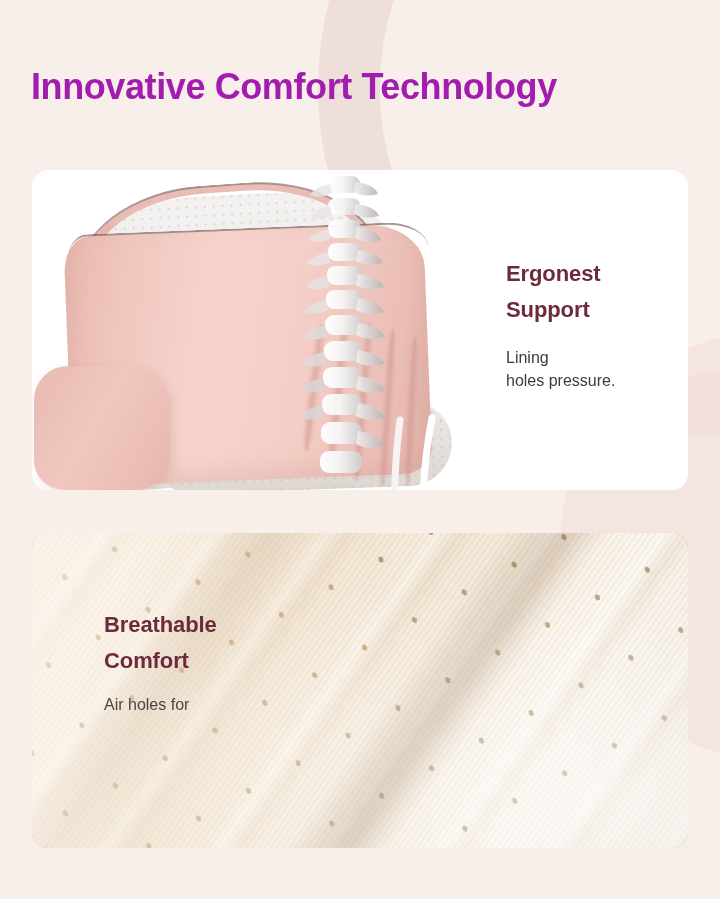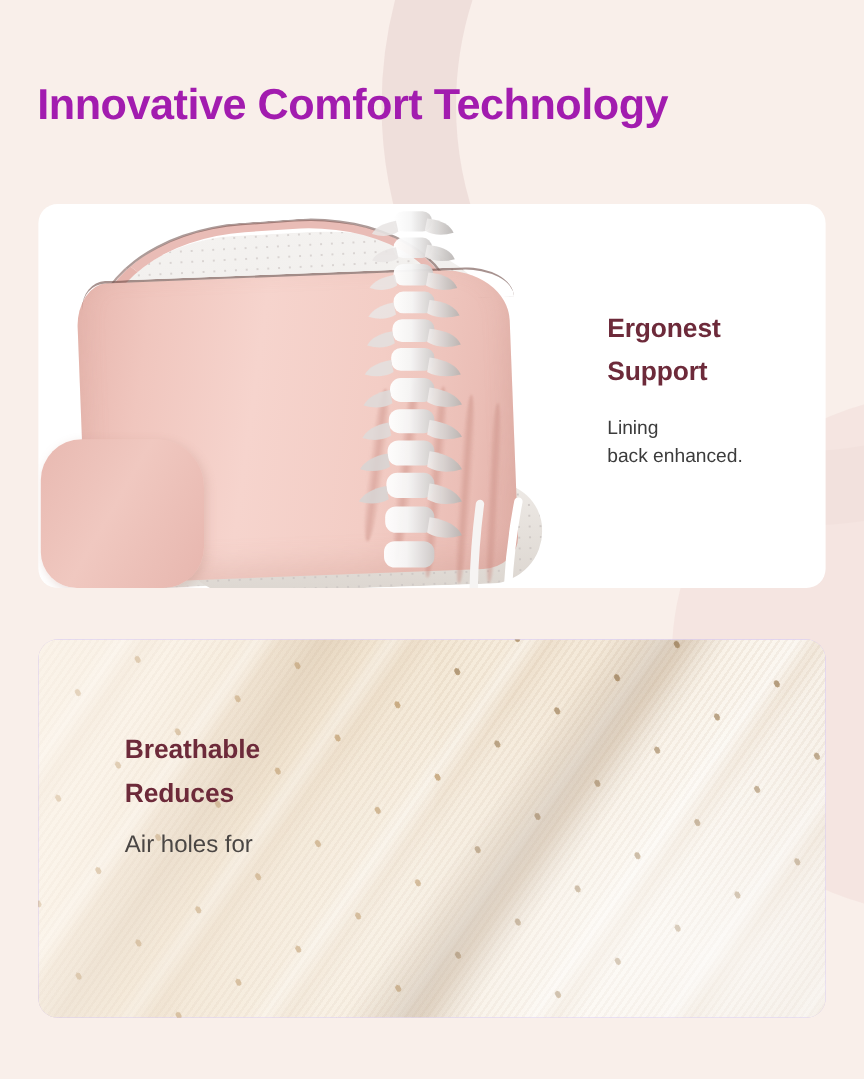--- a/index.html
+++ b/index.html
@@ -84,21 +84,21 @@
     top: 170px;
     width: 656px;
     height: 320px;
     background: #ffffff;
   }
   .card-two {
     left: 32px;
     top: 533px;
     width: 656px;
     height: 315px;
-    background: #c4b5fd;
+    background: #a3a3a3;
   }
 
   
   .photo-stage {
     position: absolute;
     left: 0;
     top: 0;
     width: 470px;
     height: 320px;
     overflow: hidden;
@@ -325,21 +325,21 @@
     left: 72px;
     top: 74px;
     width: 210px;
   }
   .card-two-text .feature-title {
     font-size: 22px;
     line-height: 36px;
   }
   .card-two-text .feature-sub {
     margin-top: 14px;
-    font-size: 20px;
+    font-size: 16px;
     line-height: 23px;
     color: #4a4644;
   }
 </style>
 </head>
 <body>
 
 <div id="poster">
 
   <div class="deco-layer">
@@ -445,39 +445,39 @@
 
     </div>
 
     <div class="card-one-text">
       <div class="feature-title">
         <div>Ergonest</div>
         <div>Support</div>
       </div>
       <div class="feature-sub">
         <div>Lining</div>
-        <div>back enhanced.</div>
+        <div>holes pressure.</div>
       </div>
     </div>
 
   </div>
 
   <div class="card card-two">
 
     <div class="fabric">
       <div class="fabric-holes"></div>
       <div class="fabric-holes pale"></div>
       <div class="fabric-shade"></div>
       <div class="fabric-scrim"></div>
     </div>
 
     <div class="card-two-text">
       <div class="feature-title">
         <div>Breathable</div>
-        <div>Reduces</div>
+        <div>Comfort</div>
       </div>
       <div class="feature-sub">
         <div>Air holes for</div>
       </div>
     </div>
 
   </div>
 
 </div>
 

